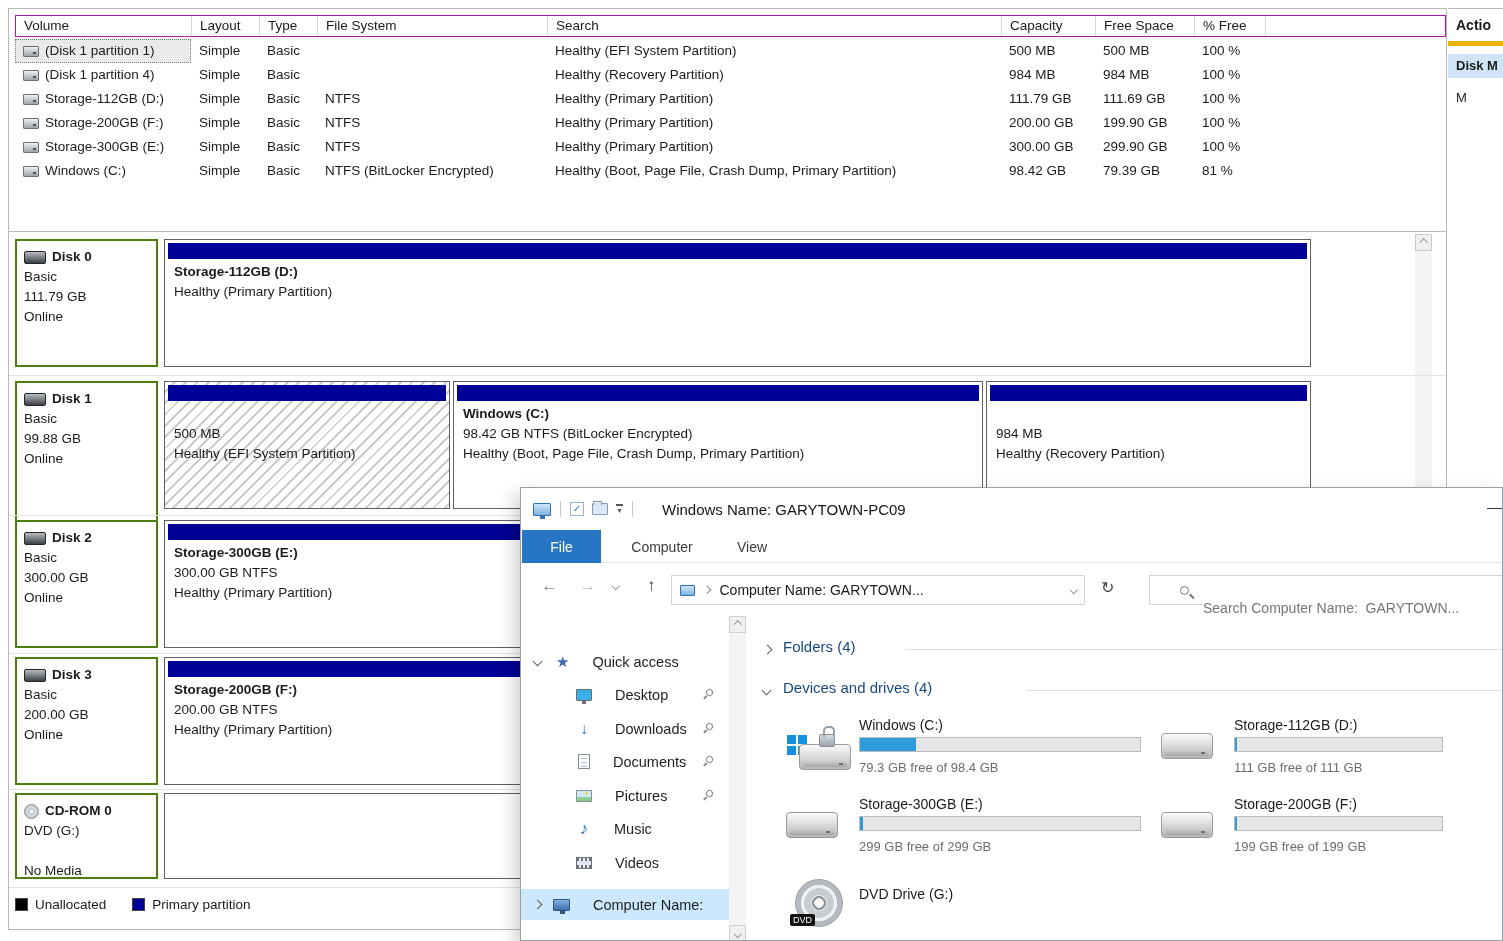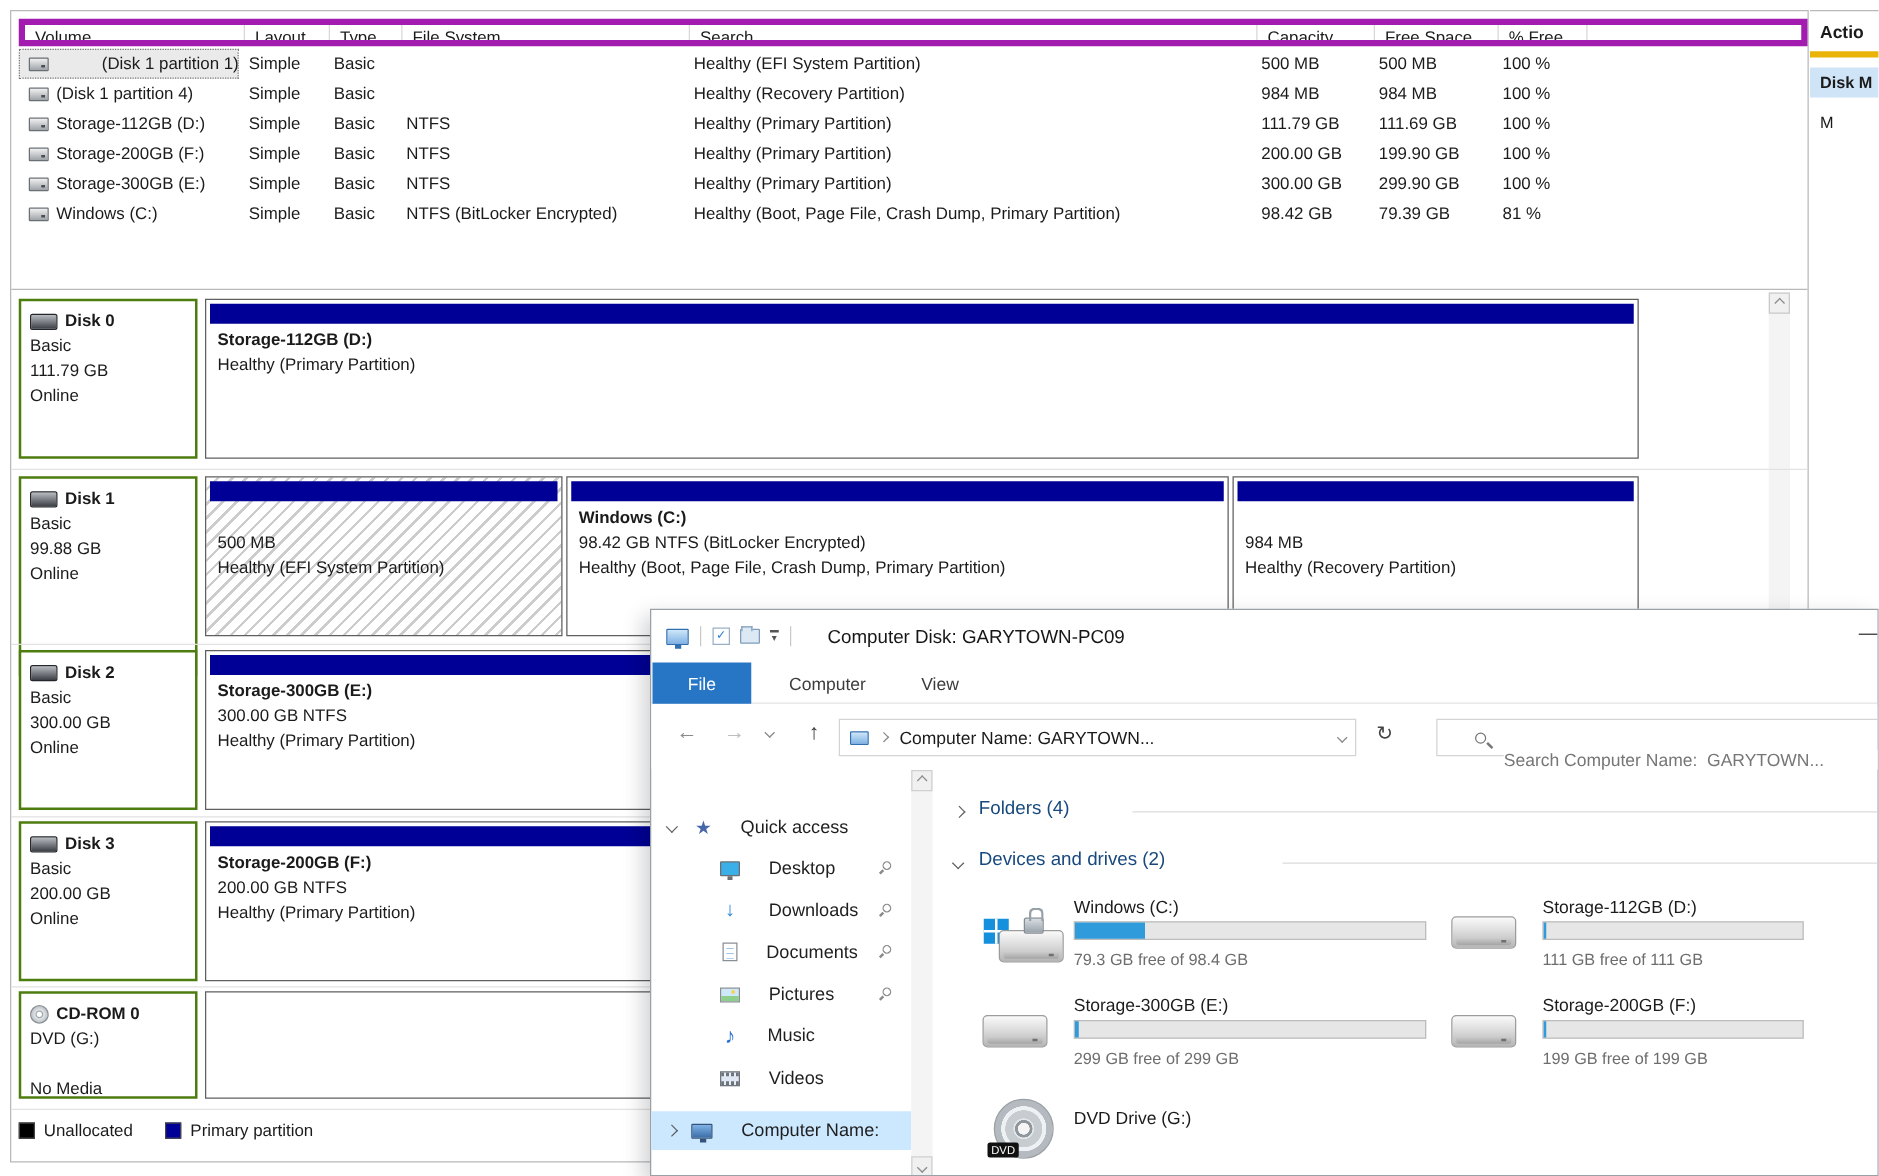--- a/index.html
+++ b/index.html
@@ -13,32 +13,32 @@
   }
 
   
   #dm-pane {
     position:absolute; left:8px; top:8px; width:1439px; height:922px;
     border:1px solid #b9b9b9; background:#fff;
   }
   .vt-head {
     position:absolute; left:6px; top:6px; width:1431px; height:22px;
     display:grid; grid-template-columns:176px 68px 58px 230px 454px 94px 99px 71px 1fr;
-    border:5px solid #a21caf; font-size:13.5px; color:#1b1b1b;
+    border:1px solid #a21caf; font-size:13.5px; color:#1b1b1b;
   }
   .vh { border-right:1px solid #d8d8d8; padding-left:8px; line-height:20px; overflow:hidden; white-space:nowrap; }
   .vh.filler { border-right:none; }
   .vt-row {
     position:absolute; left:6px; width:1431px; height:24px;
     display:grid; grid-template-columns:176px 68px 58px 230px 454px 94px 99px 71px 1fr;
     font-size:13.5px;
   }
   .vc { padding-left:8px; line-height:24px; white-space:nowrap; overflow:hidden; }
   .vc.vol { display:flex; align-items:center; gap:6px; }
-  .vc.vol.sel { background:#eaeaea; outline:1px dotted #7a7a7a; outline-offset:-1px;justify-content:space-between; }
+  .vc.vol.sel { background:#eaeaea; outline:1px dotted #7a7a7a; outline-offset:-1px; }
   .mini-drive {
     display:inline-block; width:16px; height:11px; flex:0 0 16px;
     background:linear-gradient(180deg,#f0f0f0,#9fa4a9); border:1px solid #6b7075; border-radius:1px; position:relative;
   }
   .mini-drive::after { content:''; position:absolute; right:2px; bottom:2px; width:3px; height:2px; background:#4a4e52; }
 
   .dm-divider { position:absolute; left:0; top:222px; width:1437px; border-top:1px solid #b9b9b9; }
   .row-sep { position:absolute; left:0; width:1437px; border-top:1px solid #e2e2e2; }
 
   .dm-scroll-track { position:absolute; left:1406px; top:242px; width:17px; height:678px; background:#f4f4f4; }
@@ -430,21 +430,21 @@
   <div class="titlebar">
     <span class="tb-pc"></span>
     <span class="tb-sep"></span>
     <span class="tb-check">✓</span>
     <span class="tb-folder"></span>
     <span class="qat-caret">
         <span class="bar"></span>
         <span class="car">▾</span>
       </span>
     <span class="tb-sep"></span>
-    <span class="win-title">Computer Disk:  GARYTOWN-PC09</span>
+    <span class="win-title">Windows Name:  GARYTOWN-PC09</span>
     <span class="minimize">—</span>
   </div>
 
   <div class="tabsrow">
     <div class="tab-file">File</div>
     <div class="tab-plain" style="left:96px;width:90px">Computer</div>
     <div class="tab-plain" style="left:200px;width:62px">View</div>
   </div>
 
   <div class="addr-row">
@@ -512,21 +512,21 @@
     <div class="btn" style="bottom:0">
         <span class="chev down sm"></span>
       </div>
   </div>
 
   <span class="chev right grp-chev" style="left:243px;top:158px"></span>
   <span class="grp-label" style="left:262px;top:150px">Folders (4)</span>
   <div class="grp-rule" style="left:385px;right:0;top:161px"></div>
 
   <span class="chev down grp-chev" style="left:242px;top:199px"></span>
-  <span class="grp-label" style="left:262px;top:191px">Devices and drives (2)</span>
+  <span class="grp-label" style="left:262px;top:191px">Devices and drives (4)</span>
   <div class="grp-rule" style="left:505px;right:0;top:202px"></div>
 
   <div class="tile" style="left:262px;top:226px">
     <div class="cicon">
       <span class="flag"></span>
       <span class="slab" style="left:16px;top:20px"></span>
       <span class="lock"></span>
     </div>
     <div class="tname">Windows (C:)</div>
     <div class="tbar">

